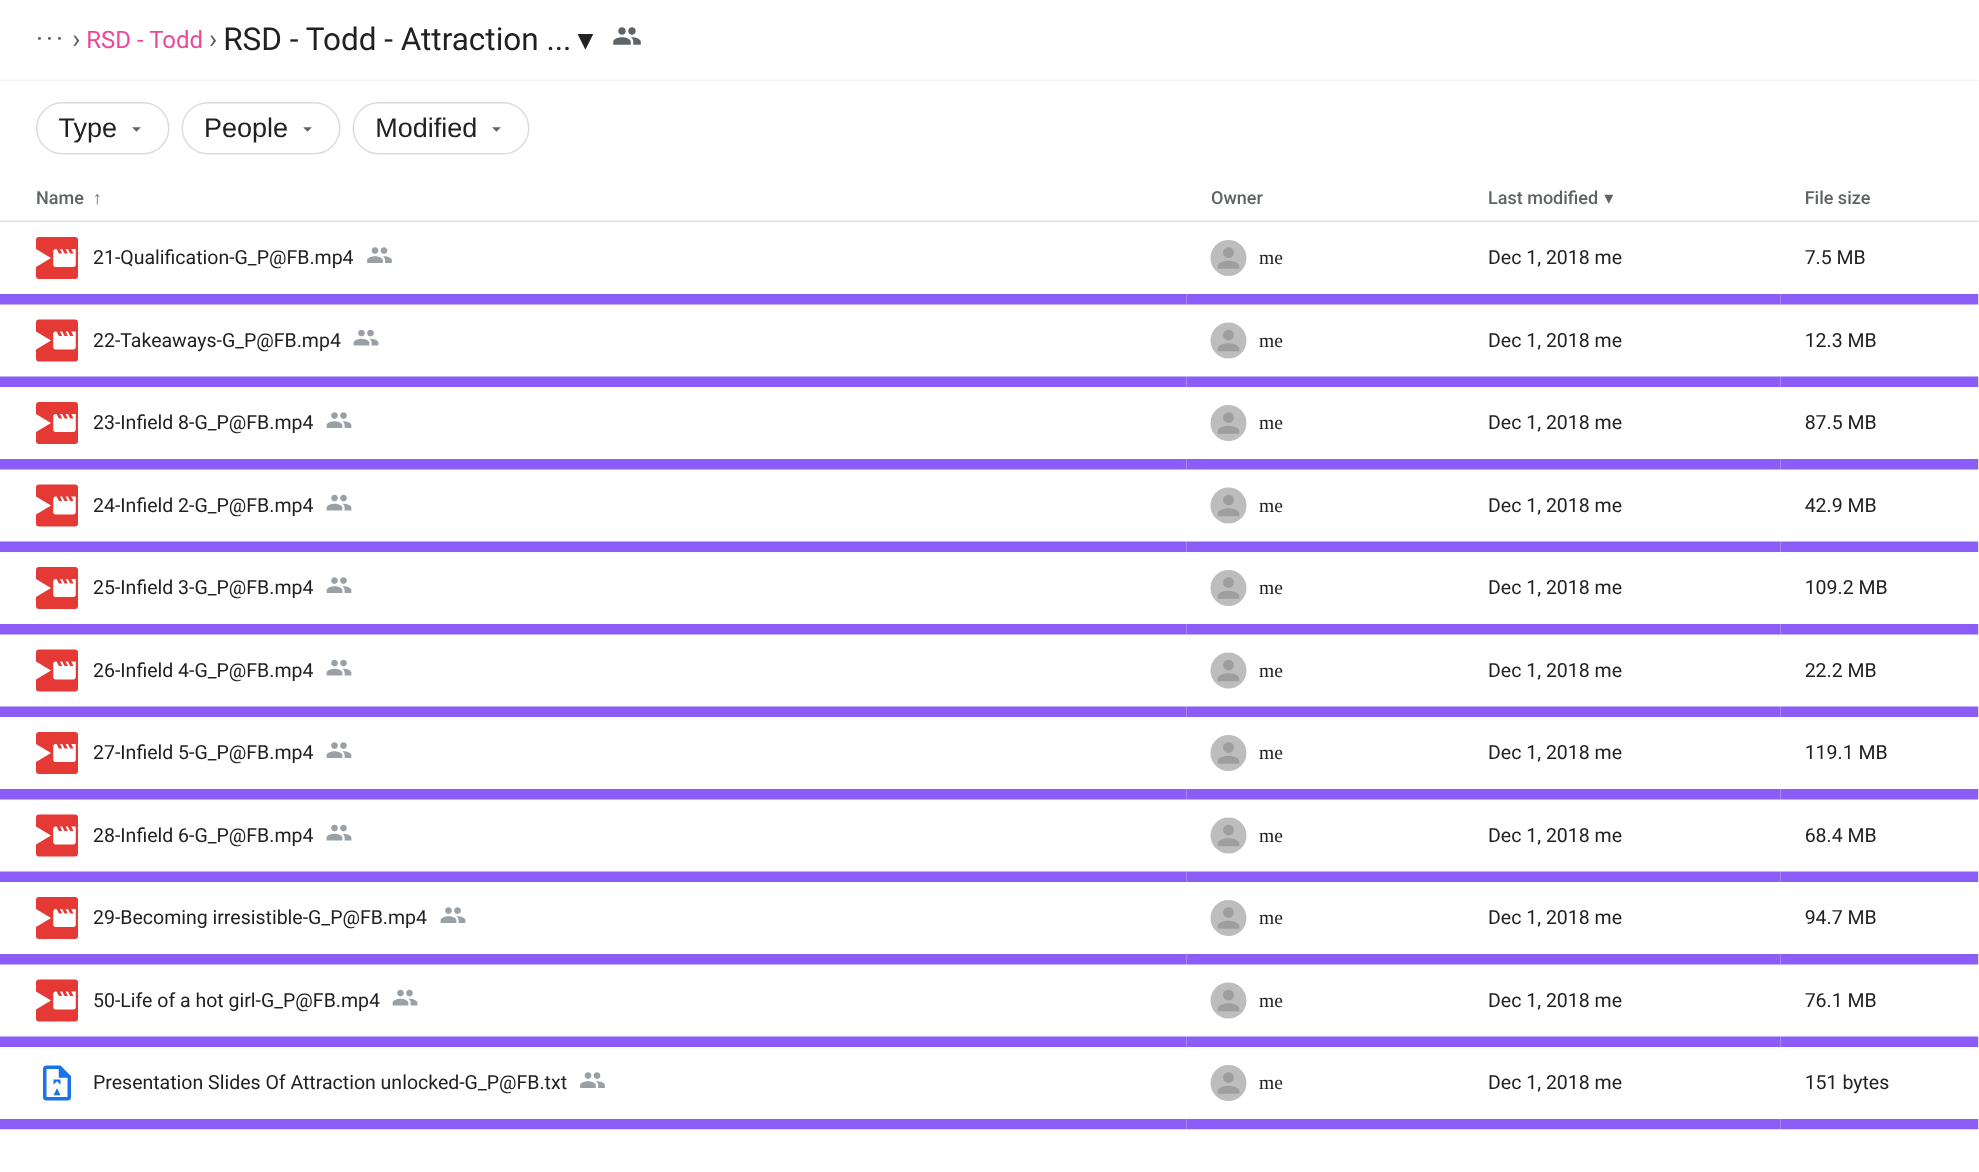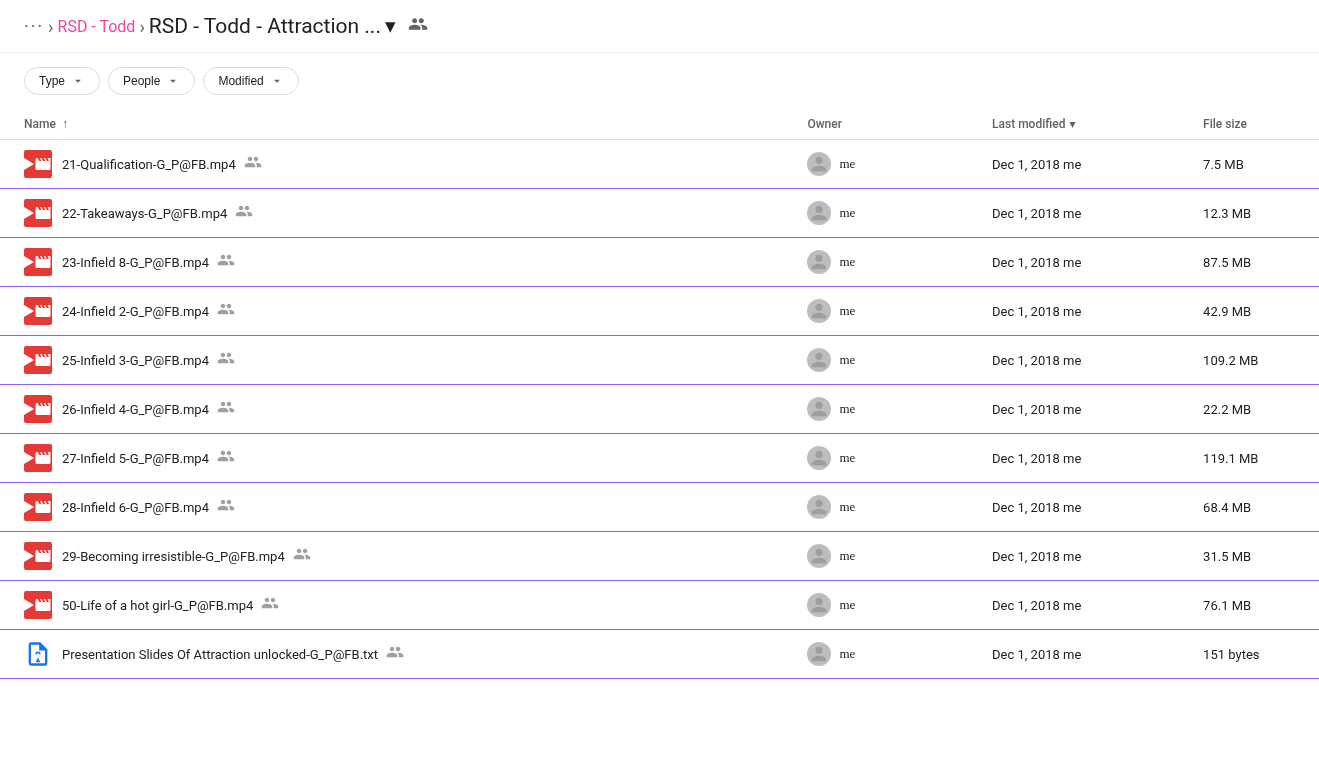--- a/index.html
+++ b/index.html
@@ -63,21 +63,21 @@
       padding: 14px 24px;
       gap: 8px;
     }
     .filter-btn {
       display: flex;
       align-items: center;
       gap: 6px;
       border: 1px solid #dadce0;
       border-radius: 20px;
       padding: 6px 14px;
-      font-size: 12px;
+      font-size: 18px;
       color: #202124;
       cursor: pointer;
       background: #fff;
     }
     .filter-btn svg { color: #5f6368; }
 
     
     .file-table {
       width: 100%;
       border-collapse: collapse;
@@ -101,21 +101,21 @@
     .file-table th.modified-col {
       width: 16%;
       display: flex;
       align-items: center;
       gap: 4px;
       cursor: pointer;
     }
     .file-table th.size-col { width: 10%; }
 
     .file-table tbody tr {
-      border-bottom: 1px solid #8b5cf6;
+      border-bottom: 7px solid #8b5cf6;
       cursor: pointer;
     }
 
     .file-table td {
       padding: 10px 16px;
       vertical-align: middle;
     }
     .file-table td.name-cell {
       padding-left: 24px;
       display: flex;
@@ -501,21 +501,21 @@
     <div class="owner-cell">
       <div class="avatar-circle">
         <svg xmlns="http://www.w3.org/2000/svg" width="18" height="18" viewBox="0 0 24 24" fill="#9e9e9e">
                 <path d="M12 12c2.7 0 4.8-2.1 4.8-4.8S14.7 2.4 12 2.4 7.2 4.5 7.2 7.2 9.3 12 12 12zm0 2.4c-3.2 0-9.6 1.6-9.6 4.8v2.4h19.2v-2.4c0-3.2-6.4-4.8-9.6-4.8z"></path>
               </svg>
       </div>
       <span>me</span>
     </div>
   </td>
         <td class="modified-cell">Dec 1, 2018 me</td>
-        <td class="size-cell">31.5 MB</td>
+        <td class="size-cell">94.7 MB</td>
       </tr>
       <tr>
         <td class="name-cell">
           <div class="file-icon-video" style="background: rgb(229, 57, 53); border-radius: 2px; width: 28px; height: 28px; display: flex; align-items: center; justify-content: center; flex-shrink: 0;">
             <svg width="20" height="20" viewBox="0 0 24 24" fill="white">
               <path d="M18 4l2 4h-3l-2-4h-2l2 4h-3l-2-4H8l2 4H7L5 4H4c-1.1 0-2 .9-2 2v12c0 1.1.9 2 2 2h16c1.1 0 2-.9 2-2V4h-4z"></path>
             </svg>
           </div>
           <div class="file-name-wrapper">
             <span class="file-name-text">50-Life of a hot girl-G_P@FB.mp4</span>

